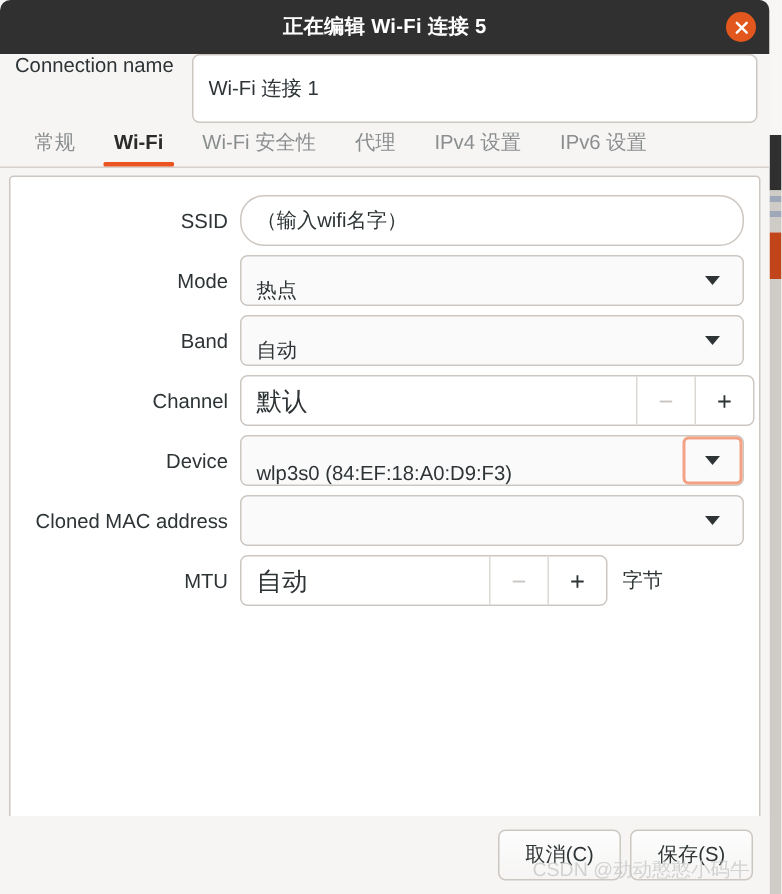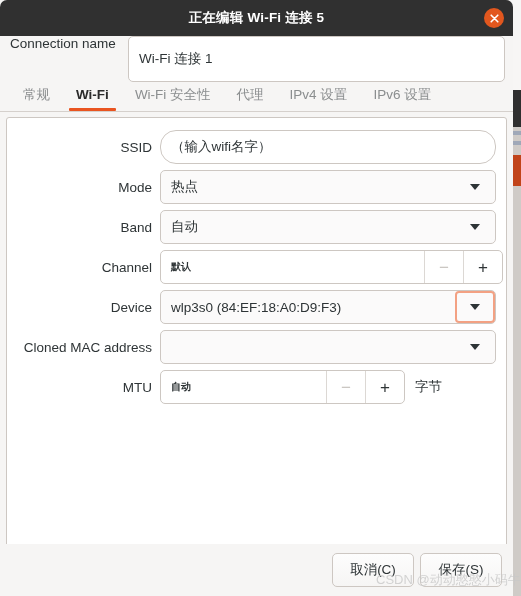--- a/index.html
+++ b/index.html
@@ -225,21 +225,21 @@
 
   
   .combo {
     flex: 1;
     height: 34px;
     box-sizing: border-box;
     background: #fbfafa;
     border: 1px solid #cdc7c2;
     border-radius: 5px;
     display: flex;
-    align-items: center;
+    align-items: flex-end;
     position: relative;
     cursor: pointer;
   }
   .combo .combo-value {
     flex: 1;
     padding: 0 10px;
     font-size: 13.5px;
     color: #2e3436;
     white-space: nowrap;
     overflow: hidden;
@@ -274,23 +274,22 @@
     border: 1px solid #cdc7c2;
     border-radius: 5px;
     display: flex;
     align-items: stretch;
   }
   .spin .spin-value {
     flex: 1;
     display: flex;
     align-items: center;
     padding: 0 10px;
-    font-size: 10px;
-    color: #2e3436;
-    font-weight: bold;
+    font-size: 17px;
+    color: #2e3436;
   }
   .spin .spin-btn {
     width: 38px;
     display: flex;
     align-items: center;
     justify-content: center;
     border-left: 1px solid #dcd8d4;
     font-size: 17px;
     color: #2e3436;
     cursor: pointer;
@@ -334,21 +333,21 @@
     color: #2e3436;
     font-family: inherit;
     cursor: pointer;
     padding: 0 14px;
     white-space: nowrap;
   }
 
   
   #watermark {
     position: absolute;
-    left: 376px;
+    left: 355px;
     top: 571px;
     font-size: 13px;
     color: #c8c8c8;
     opacity: 0.78;
     white-space: nowrap;
     pointer-events: none;
     z-index: 5;
     font-family: "Liberation Sans", "DejaVu Sans", sans-serif;
   }
 </style>

